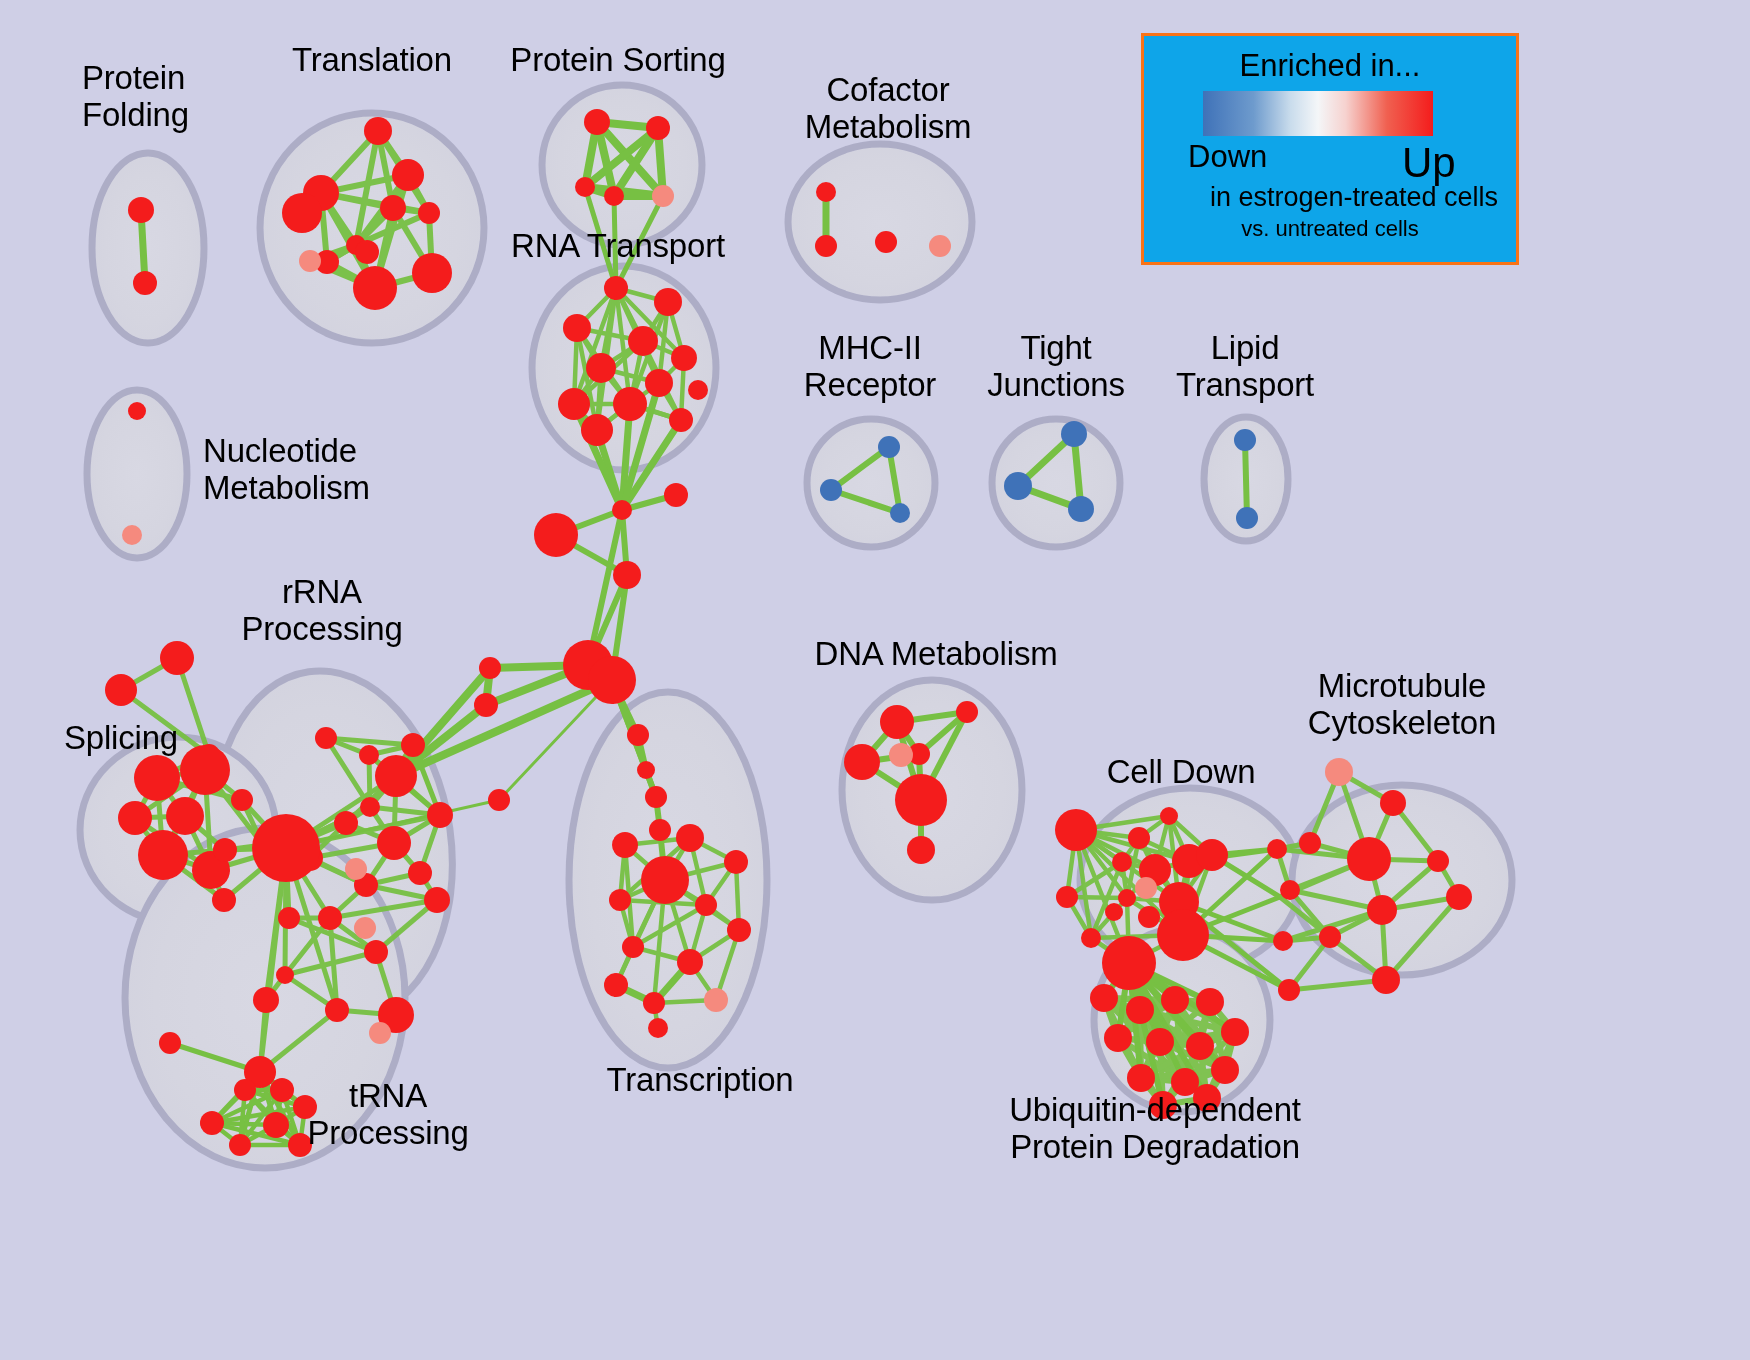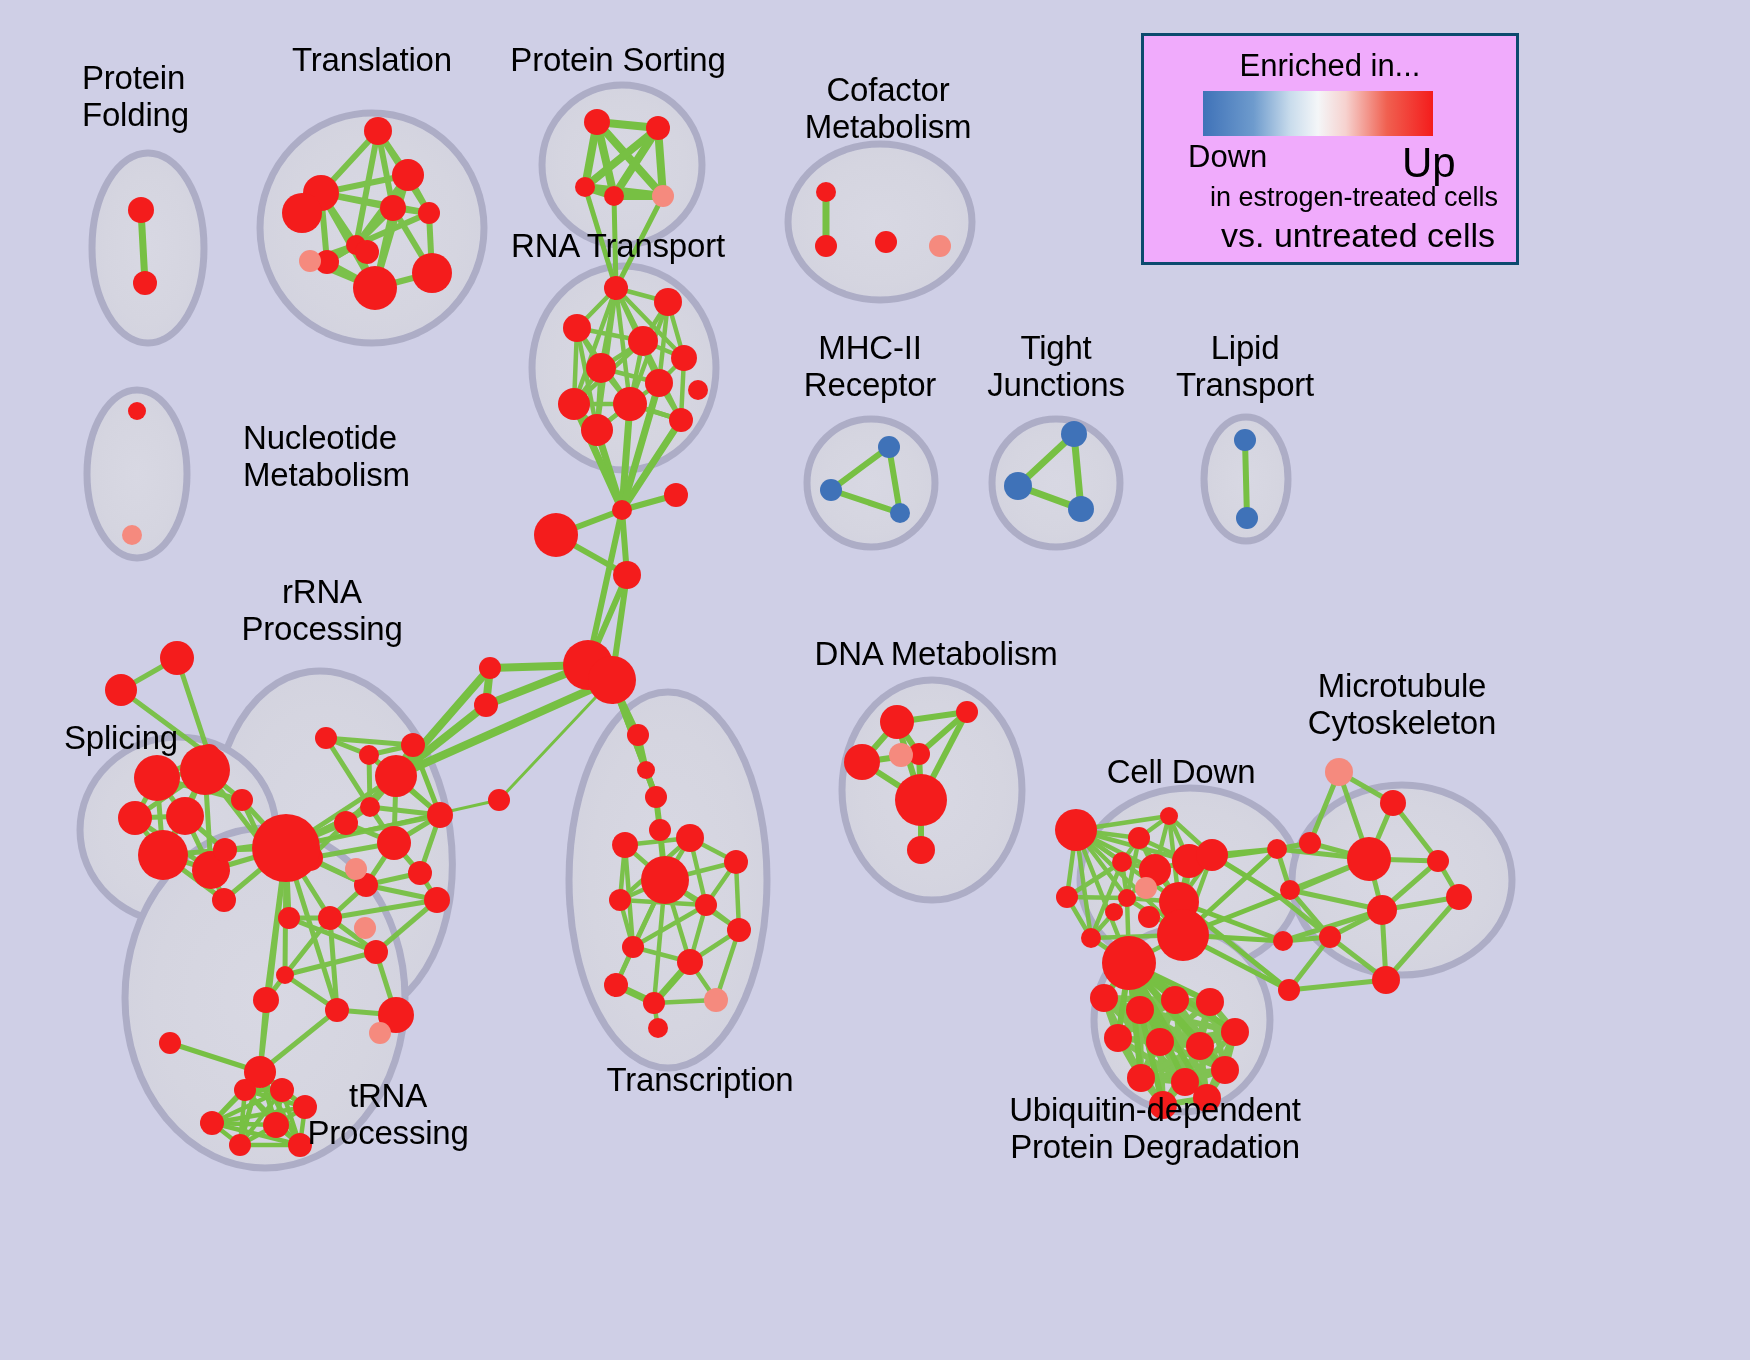--- a/index.html
+++ b/index.html
@@ -35,22 +35,22 @@
   .cl-center { text-align: center; transform: translateX(-50%); }
   .cl-left   { text-align: left; }
 
   
   #legend {
     position: absolute;
     left: 1141px;
     top: 33px;
     width: 378px;
     height: 232px;
-    background: #f0abfc;
-    border: 3px solid #0c4a6e;
+    background: #0ea5e9;
+    border: 3px solid #f97316;
     box-sizing: border-box;
   }
   #legend-title {
     position: absolute;
     top: 12px;
     left: 0;
     width: 100%;
     text-align: center;
     font-size: 31px;
     color: #000;
@@ -86,23 +86,22 @@
     font-size: 27px;
     color: #000;
     padding-left: 24px;
   }
   #legend-sub2 {
     position: absolute;
     top: 180px;
     left: 0;
     width: 100%;
     text-align: center;
-    font-size: 34px;
+    font-size: 22px;
     color: #000;
-    padding-left: 28px;
   }
 </style>
 </head>
 <body>
 
 <div id="figure">
 
   <svg id="netsvg" viewBox="0 0 1750 1360">
     <defs>
       <radialGradient id="ellipseGrad" cx="50%" cy="50%" r="65%">
@@ -868,21 +867,21 @@
     </g>
   </svg>
 
   <div class="cluster-label cl-left" style="left:82px;  top:60px;">Protein
 Folding</div>
   <div class="cluster-label cl-center" style="left:372px; top:42px;">Translation</div>
   <div class="cluster-label cl-center" style="left:618px; top:42px;">Protein Sorting</div>
   <div class="cluster-label cl-center" style="left:888px; top:72px;">Cofactor
 Metabolism</div>
   <div class="cluster-label cl-center" style="left:618px; top:228px;">RNA Transport</div>
-  <div class="cluster-label cl-left" style="left:203px; top:420px;margin-left:40px;">Nucleotide
+  <div class="cluster-label cl-left" style="left:203px; top:433px;">Nucleotide
 Metabolism</div>
   <div class="cluster-label cl-center" style="left:870px; top:330px;">MHC-II
 Receptor</div>
   <div class="cluster-label cl-center" style="left:1056px;top:330px;">Tight
 Junctions</div>
   <div class="cluster-label cl-center" style="left:1245px;top:330px;">Lipid
 Transport</div>
   <div class="cluster-label cl-center" style="left:322px; top:574px;">rRNA
 Processing</div>
   <div class="cluster-label cl-left" style="left:64px;  top:720px;">Splicing</div>

